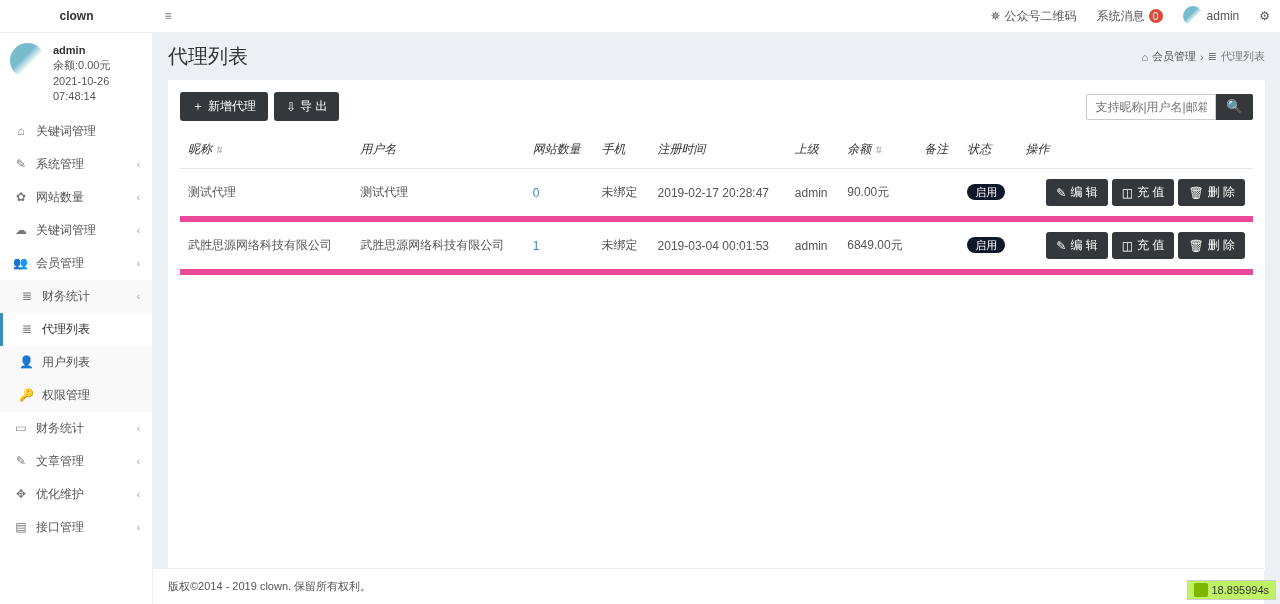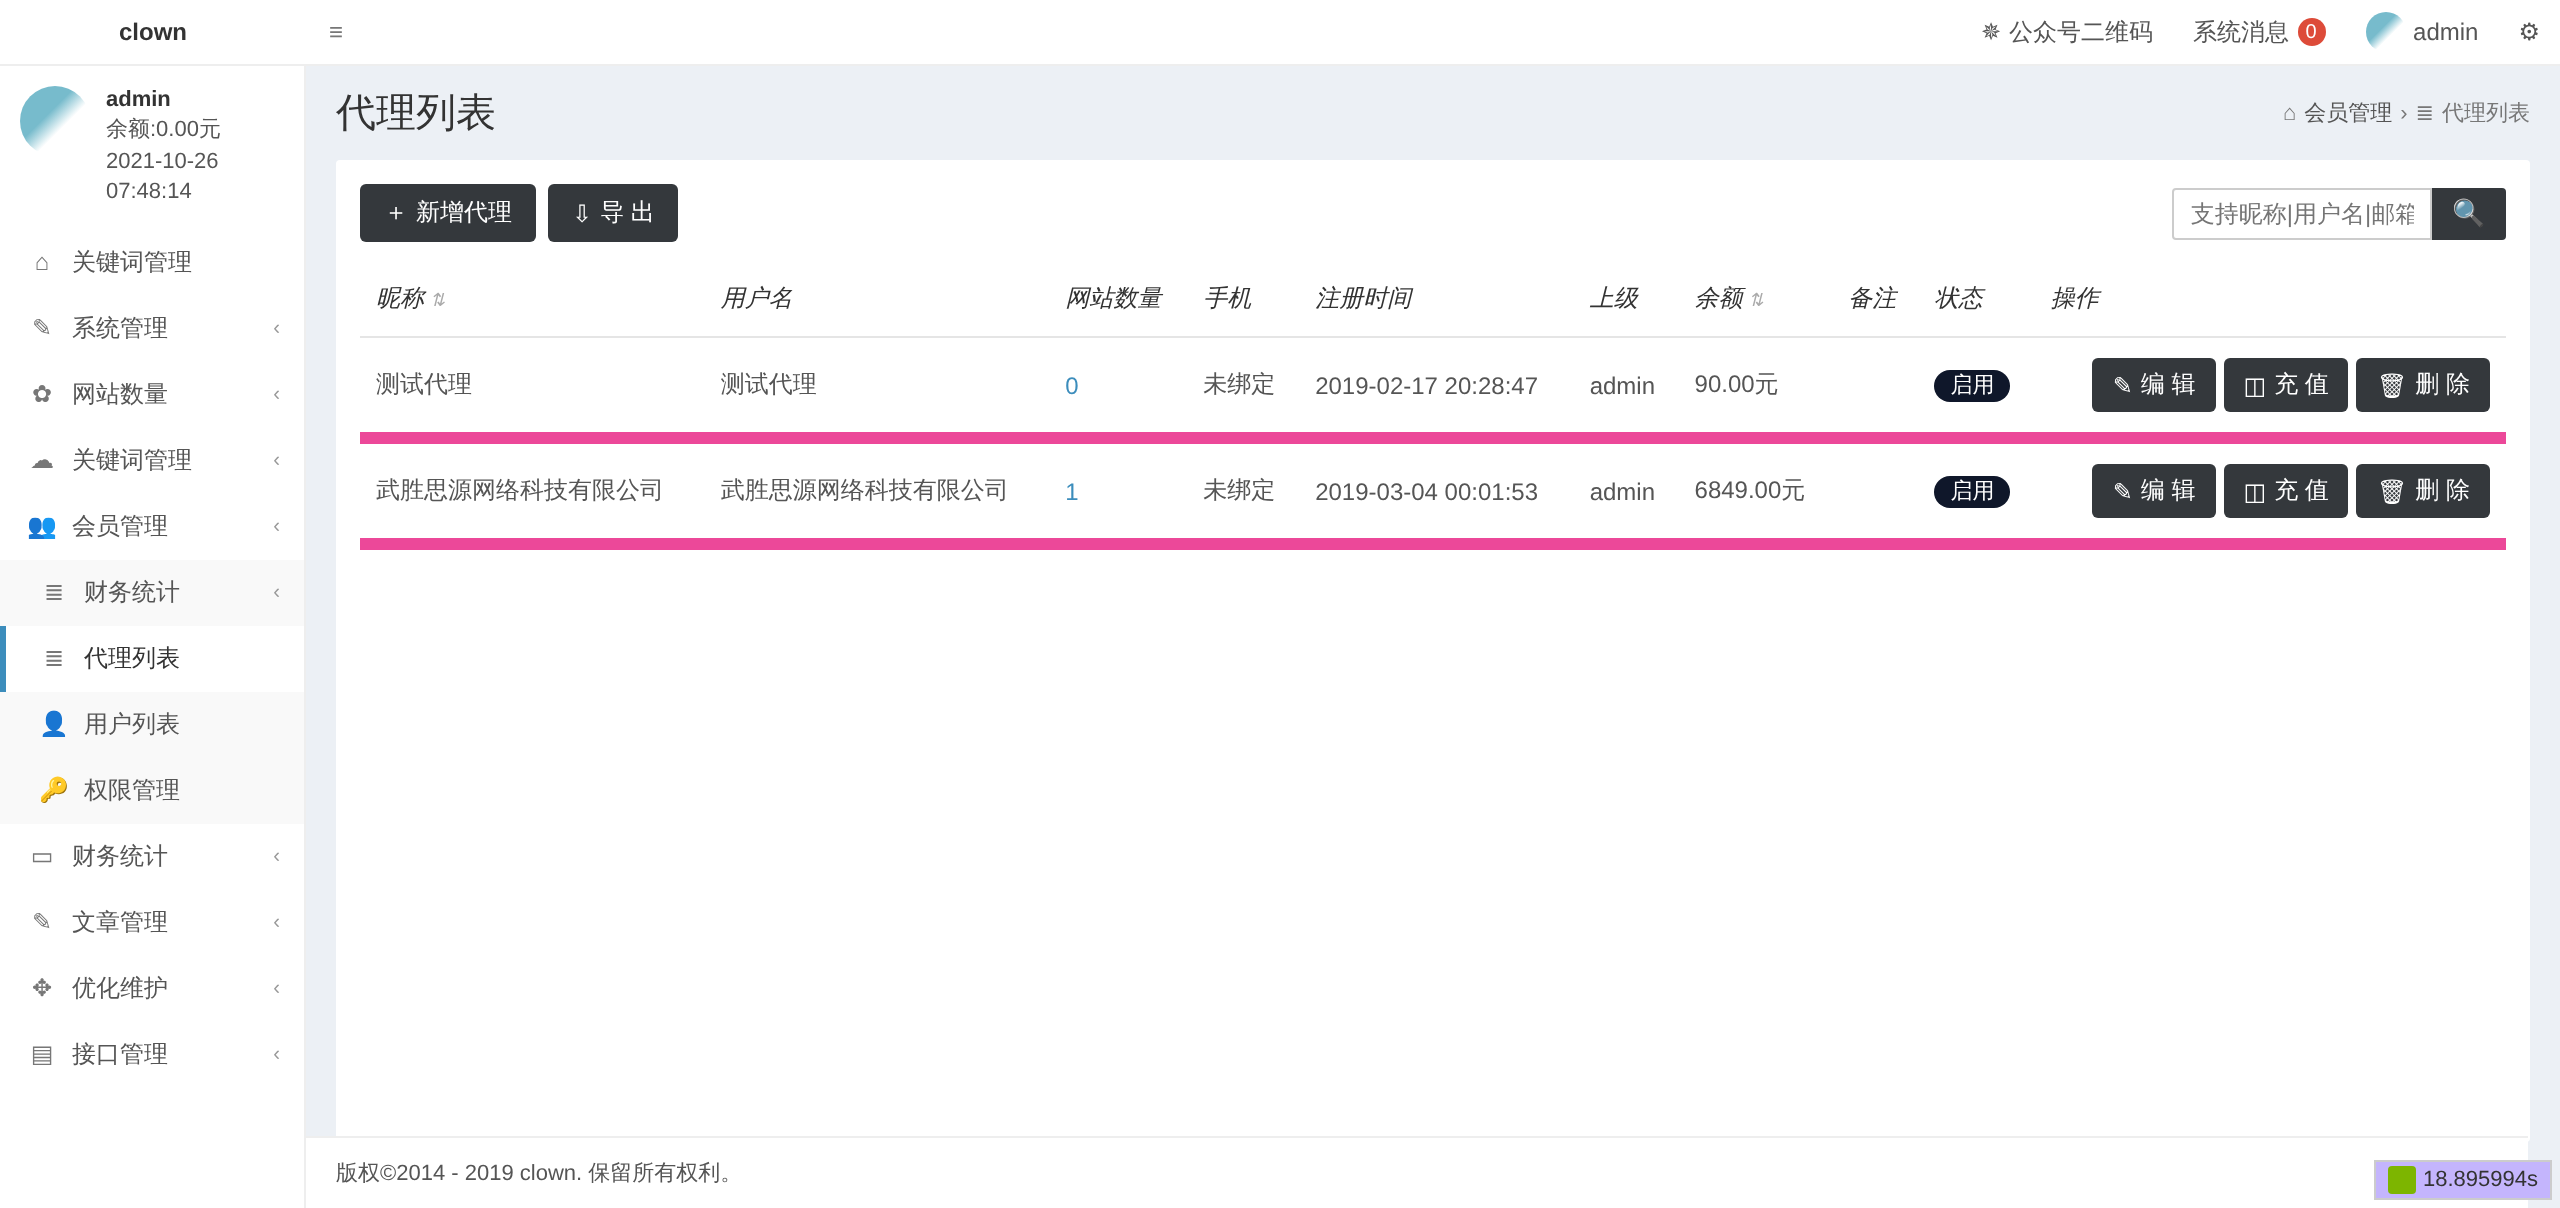--- a/index.html
+++ b/index.html
@@ -39,21 +39,21 @@
 .search-btn { background: #34383c; color: #fff; border: none; padding: 0 10px; border-radius: 0 2px 2px 0; cursor: pointer; }
 table { width: 100%; border-collapse: collapse; }
 th, td { text-align: left; padding: 10px 8px; font-size: 12px; color: #555; border-bottom: 6px solid #ec4899; }
 th { font-weight: 500; color: #333; border-bottom: 1px solid #e5e5e5; font-style: italic; }
 .sort-ico { color: #aaa; font-size: 9px; margin-left: 3px; }
 .link-blue { color: #3c8dbc; cursor: pointer; }
 .pill-green { background: #0f172a; color: #fff; padding: 2px 8px; border-radius: 10px; font-size: 11px; }
 .action-cell { text-align: right; white-space: nowrap; }
 .action-cell .btn { padding: 5px 10px; margin-left: 4px; }
 .footer { margin-left: 153px; background: #fff; padding: 10px 15px; font-size: 11px; color: #555; border-top: 1px solid #eee; position: fixed; bottom: 0; left: 0; right: 16px; }
-.perf-badge { position: fixed; bottom: 4px; right: 4px; background: #c4b5fd; border: 1px solid #ccc; padding: 2px 6px; font-size: 11px; color: #333; display: flex; align-items: center; gap: 4px; }
+.perf-badge { position: fixed; bottom: 4px; right: 4px; background: #bef264; border: 1px solid #ccc; padding: 2px 6px; font-size: 11px; color: #333; display: flex; align-items: center; gap: 4px; }
 .perf-ico { width: 14px; height: 14px; background: #7db500; border-radius: 2px; }
 </style>
 </head>
 <body>
 
 <div class="header">
   <div class="logo">clown</div>
   <div class="hamburger">≡</div>
   <div class="header-right">
     <div class="header-item">

